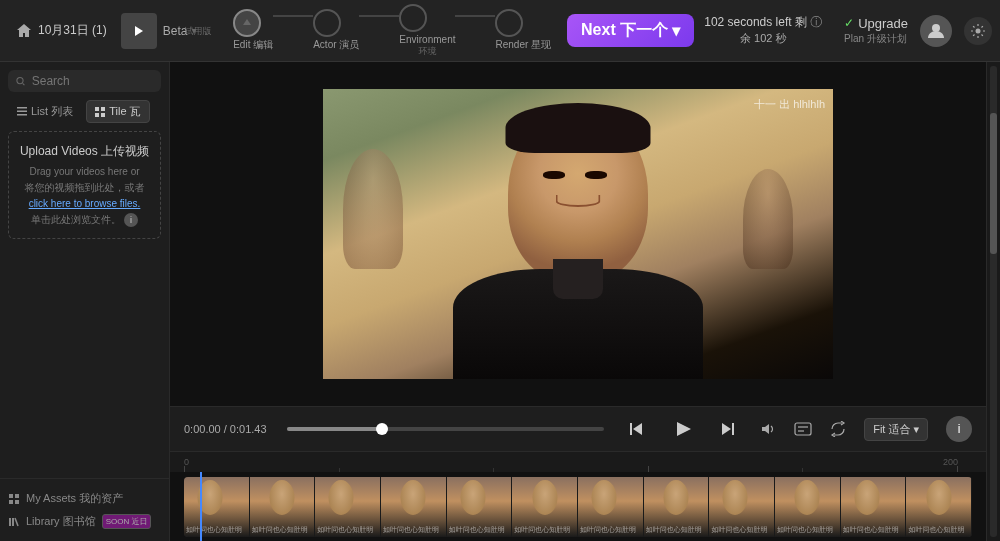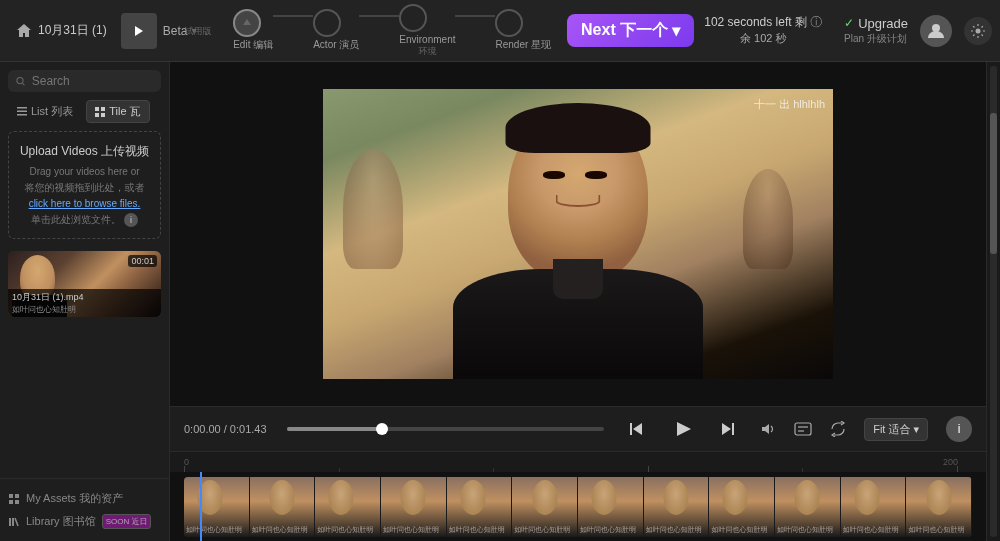--- a/index.html
+++ b/index.html
@@ -786,56 +786,20 @@
     <div class="upload-area">
       <div class="title">Upload Videos 上传视频</div>
       <div>Drag your videos here or</div>
       <div>将您的视频拖到此处，或者</div>
       <span class="link">click here to browse files.</span>
       <br>
       <span>单击此处浏览文件。</span>
       <span class="info-btn">i</span>
     </div>
 
-    <div class="video-thumb-list">
-      <div class="video-item">
-        <div class="video-item-img">
-          <div style="
-            width: 100%;
-            height: 66px;
-            background: linear-gradient(135deg, #2d2020 0%, #5a4030 30%, #c09060 55%, #8a6040 70%, #1a1010 100%);
-            position: relative;
-          ">
-            <div style="
-              position: absolute;
-              width: 35px;
-              height: 45px;
-              background: radial-gradient(ellipse at 50% 35%, #d4a870 0%, #c09060 60%, #8a6040 100%);
-              border-radius: 50% 50% 40% 40%;
-              top: 4px;
-              left: 12px;
-            "></div>
-            <div style="
-              position: absolute;
-              bottom: 0;
-              left: 4px;
-              width: 55px;
-              height: 22px;
-              background: #111;
-              border-radius: 30% 30% 0 0;
-            "></div>
-          </div>
-        </div>
-        <div class="video-duration">00:01</div>
-        <div class="video-item-label">
-          <div>10月31日 (1).mp4</div>
-          <div style="color:#888; font-size:8px;">如叶问也心知肚明</div>
-        </div>
-      </div>
-    </div>
 
     <div class="sidebar-footer">
       <div class="sidebar-footer-item">
         <svg width="12" height="12" viewBox="0 0 12 12" fill="#888">
             <rect x="1" y="1" width="4" height="4"></rect>
             <rect x="7" y="1" width="4" height="4"></rect>
             <rect x="1" y="7" width="4" height="4"></rect>
             <rect x="7" y="7" width="4" height="4"></rect>
           </svg>
         <span>My Assets 我的资产</span>

